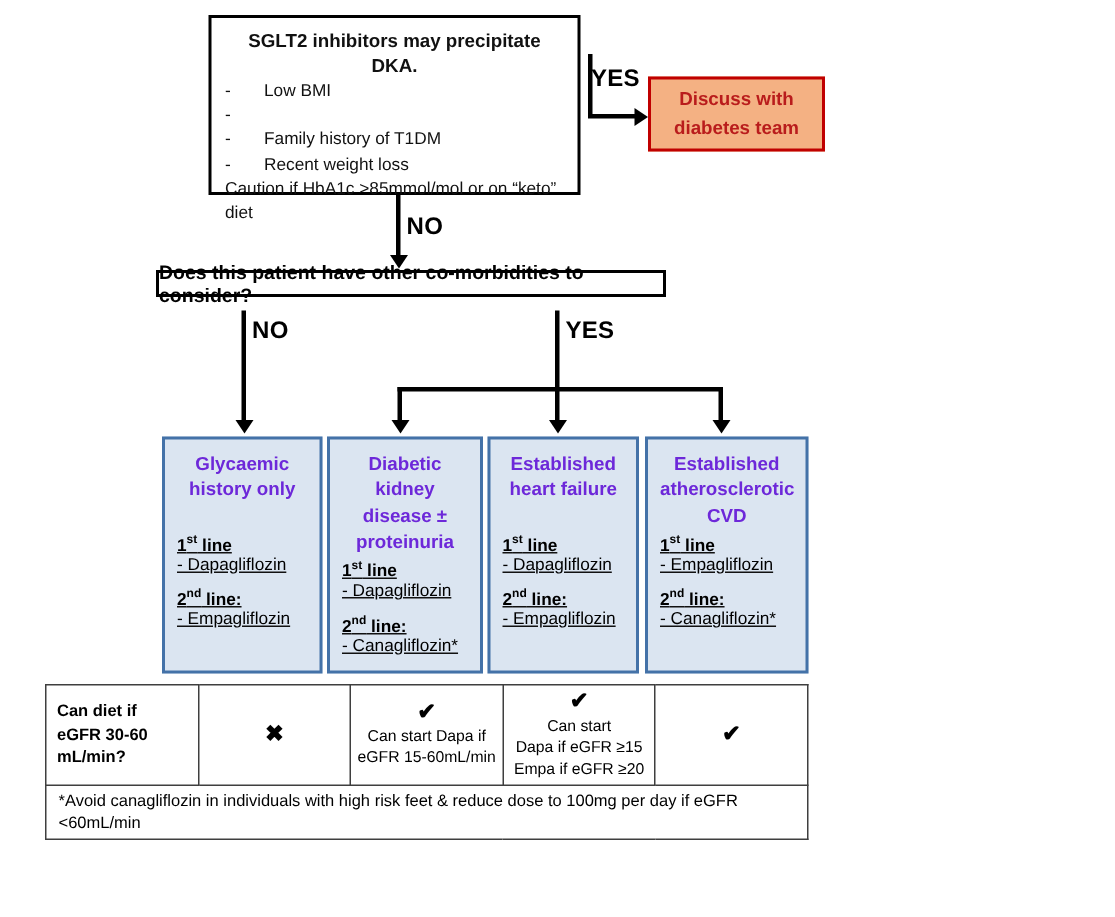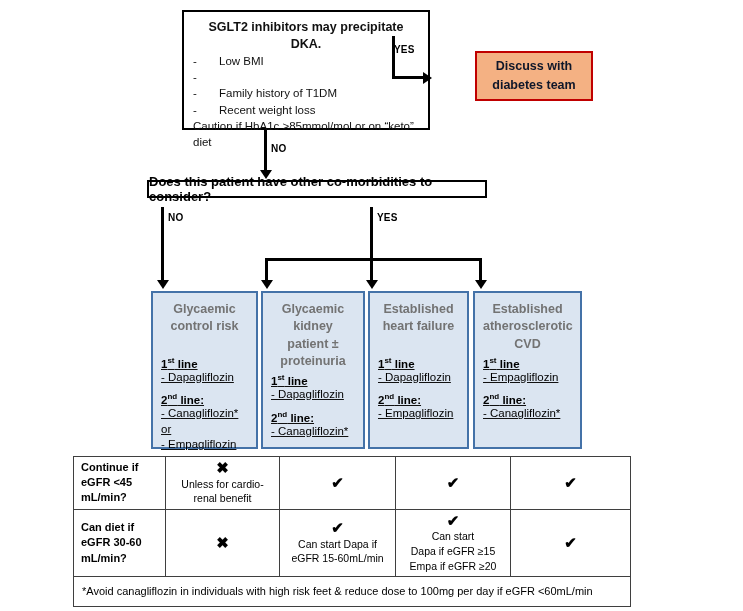--- a/index.html
+++ b/index.html
@@ -2,57 +2,57 @@
 <html><head>
 <meta charset="utf-8">
 <style>
   html,body{margin:0;padding:0;}
   body{
     width:743px;height:611px;background:#ffffff;
     font-family:"Liberation Sans",sans-serif;
     color:#111111;position:relative;overflow:hidden;
   }
   .canvas{position:absolute;left:0;top:0;width:743px;height:611px;}
-  .abs{position:absolute;box-sizing:border-box;margin-left:43px;}
+  .abs{position:absolute;box-sizing:border-box;}
 
   
   .vline{position:absolute;width:3px;background:#000;}
   .hline{position:absolute;height:3px;background:#000;}
   .arrow-down{position:absolute;width:0;height:0;
     border-left:6px solid transparent;border-right:6px solid transparent;
     border-top:9px solid #000;}
   .arrow-right{position:absolute;width:0;height:0;
     border-top:6px solid transparent;border-bottom:6px solid transparent;
     border-left:9px solid #000;}
 
-  .edge-label{position:absolute;font-size:10px;font-weight:bold;color:#000;
+  .edge-label{position:absolute;font-size:16px;font-weight:bold;color:#000;
     letter-spacing:.2px;}
 
   
   .box-top{border:2.5px solid #000;background:#fff;}
   .box-top .hdr{font-weight:bold;font-size:12.5px;text-align:center;line-height:1.35;}
   .box-top .sub{font-size:11.5px;line-height:1.42;}
   .box-top ul{list-style:none;margin:0;padding:0;}
   .box-top li{font-size:11.5px;line-height:1.42;display:flex;}
   .box-top li .dash{width:26px;flex:none;}
 
   
   .box-orange{border:2.5px solid #c00000;background:#f4b183;
     display:flex;justify-content:center;text-align:center;
-    font-weight:bold;font-size:12.5px;line-height:1.5;color:#0f172a;}
+    font-weight:bold;font-size:12.5px;line-height:1.5;color:#b91c1c;}
 
   
   .box-q{border:2.5px solid #000;background:#fff;display:flex;
     align-items:center;justify-content:center;
     font-weight:bold;font-size:13px;color:#000;}
 
   
   .box-blue{border:2px solid #4472a8;background:#dbe5f1;padding:8px 8px 6px 8px;}
   .box-blue .title{font-weight:bold;font-size:12.5px;text-align:center;
-    line-height:1.38;color:#737373;}
+    line-height:1.38;color:#6d28d9;}
   .box-blue .sect{margin-top:9px;text-decoration:underline;}
   .box-blue .lead{font-weight:bold;font-size:11.5px;color:#000;}
   .box-blue .drug{font-size:11.5px;color:#000;line-height:1.35;}
   sup{font-size:8px;vertical-align:super;line-height:0;}
 
   
   .tbl{border-collapse:collapse;table-layout:fixed;}
   .tbl td{border:1px solid #3f3f3f;vertical-align:middle;padding:3px 4px;
     font-size:11px;color:#000;text-align:center;line-height:1.32;}
   .tbl td.rowhdr{text-align:left;font-weight:bold;padding-left:7px;line-height:1.38;}
@@ -114,35 +114,34 @@
   <div class="hline" style="left:265px;top:258px;width:217px;"></div>
   <div class="vline" style="left:265px;top:258px;height:24px;"></div>
   <div class="arrow-down" style="left:260.5px;top:280px;"></div>
   <div class="vline" style="left:370px;top:258px;height:24px;"></div>
   <div class="arrow-down" style="left:365.5px;top:280px;"></div>
   <div class="vline" style="left:479px;top:258px;height:24px;"></div>
   <div class="arrow-down" style="left:474.5px;top:280px;"></div>
 
   <div class="abs box-blue" style="left:108px;top:291px;width:107px;height:158px;">
     <div class="title">Glycaemic</div>
-    <div class="title">control risk</div>
+    <div class="title">history only</div>
     <div class="sect" style="margin-top:22px;">
       <div class="lead"><span>1</span><sup>st</sup><span> line</span></div>
       <div class="drug">- Dapagliflozin</div>
     </div>
     <div class="sect">
       <div class="lead"><span>2</span><sup>nd</sup><span> line:</span></div>
-      <div class="drug">- Canagliflozin* or</div>
       <div class="drug">- Empagliflozin</div>
     </div>
   </div>
 
   <div class="abs box-blue" style="left:218px;top:291px;width:104px;height:158px;">
-    <div class="title">Glycaemic kidney</div>
-    <div class="title">patient ±</div>
+    <div class="title">Diabetic kidney</div>
+    <div class="title">disease ±</div>
     <div class="title">proteinuria</div>
     <div class="sect" style="margin-top:5px;">
       <div class="lead"><span>1</span><sup>st</sup><span> line</span></div>
       <div class="drug">- Dapagliflozin</div>
     </div>
     <div class="sect">
       <div class="lead"><span>2</span><sup>nd</sup><span> line:</span></div>
       <div class="drug">- Canagliflozin*</div>
     </div>
   </div>
@@ -169,41 +168,20 @@
       <div class="drug">- Empagliflozin</div>
     </div>
     <div class="sect">
       <div class="lead"><span>2</span><sup>nd</sup><span> line:</span></div>
       <div class="drug">- Canagliflozin*</div>
     </div>
   </div>
 
   <table class="tbl abs" style="left:30px;top:456px;width:509px;">
     <tbody>
-        <tr style="height:51px;">
-      <td class="rowhdr" style="width:80px;">
-        <div>Continue if</div>
-        <div>eGFR &lt;45</div>
-        <div>mL/min?</div>
-      </td>
-      <td style="width:105px;">
-        <span class="mark">✖</span>
-        <span class="note">Unless for cardio-</span><br>
-        <span class="note">renal benefit</span>
-      </td>
-      <td style="width:107px;">
-        <span class="mark">✔</span>
-      </td>
-      <td style="width:106px;">
-        <span class="mark">✔</span>
-      </td>
-      <td style="width:111px;">
-        <span class="mark">✔</span>
-      </td>
-    </tr>
     <tr style="height:61px;">
       <td class="rowhdr">
         <div>Can diet if</div>
         <div>eGFR 30-60</div>
         <div>mL/min?</div>
       </td>
       <td>
         <span class="mark">✖</span>
       </td>
       <td>

